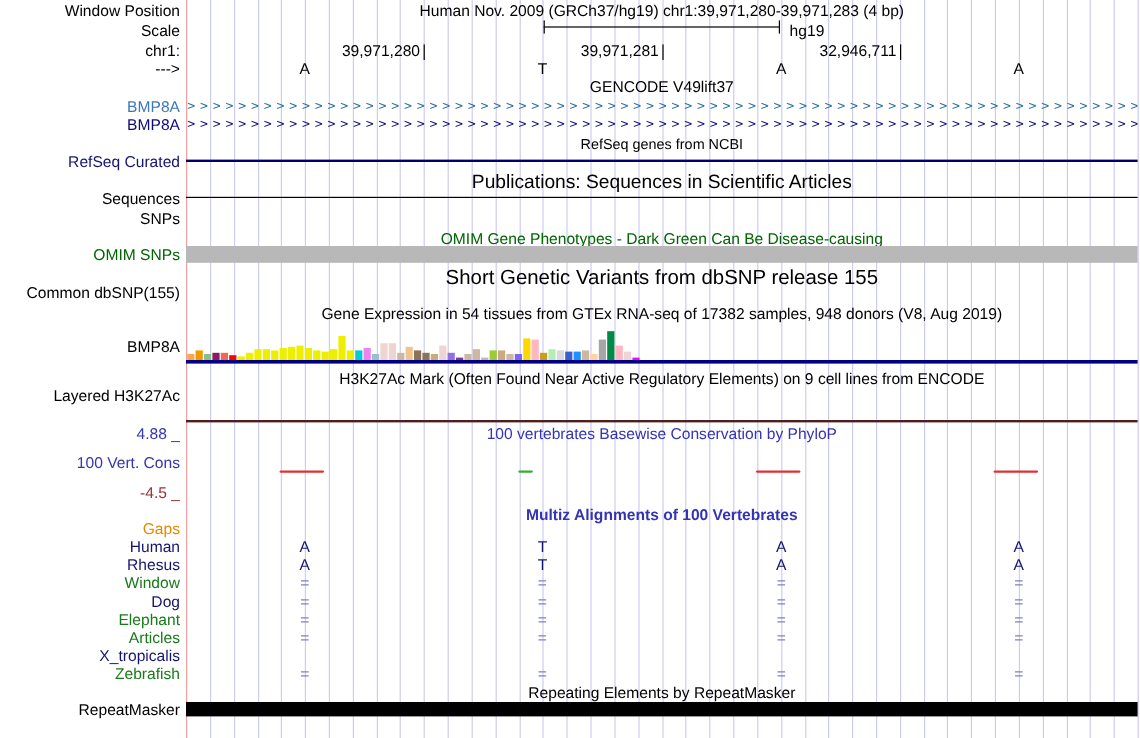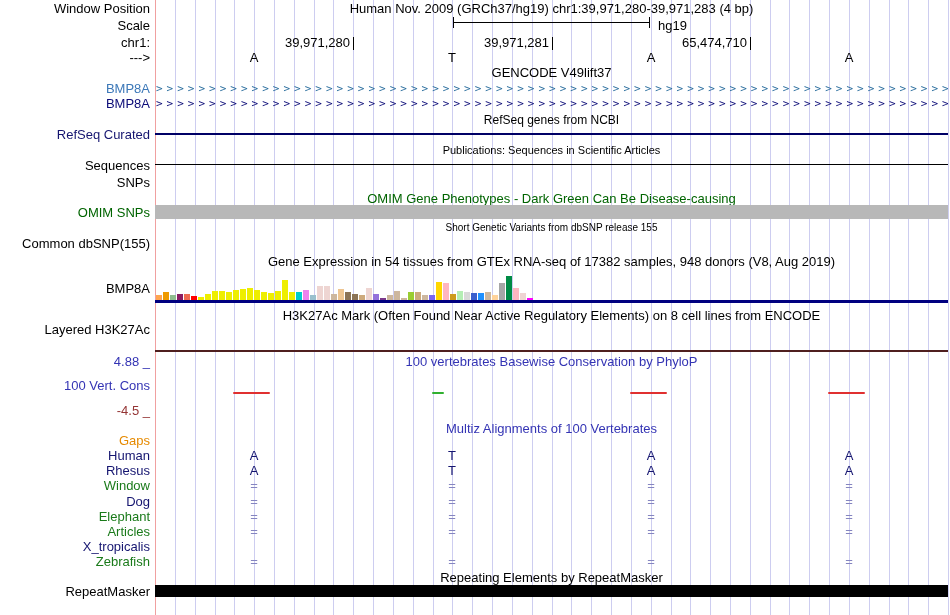--- a/index.html
+++ b/index.html
@@ -73,21 +73,21 @@
   <div class="abs" style="top:17px;left:453px;width:1px;height:11px;background:#000"></div>
   <div class="abs" style="top:17px;left:649px;width:1px;height:11px;background:#000"></div>
   <div class="abs" style="top:18px;left:658px">hg19</div>
 
   <div class="lab" style="top:35px">chr1:</div>
   <div id="positions-layer">
       <div class="abs" style="top: 35px; left: 153px; width: 197px; text-align: right;">39,971,280</div>
       <div class="tick" style="top: 37px; left: 353px; height: 13px;"></div>
       <div class="abs" style="top: 35px; left: 352px; width: 197px; text-align: right;">39,971,281</div>
       <div class="tick" style="top: 37px; left: 552px; height: 13px;"></div>
-      <div class="abs" style="top: 35px; left: 550px; width: 197px; text-align: right;">65,474,710</div>
+      <div class="abs" style="top: 35px; left: 550px; width: 197px; text-align: right;">32,946,711</div>
       <div class="tick" style="top: 37px; left: 750px; height: 13px;"></div>
     </div>
 
   <div class="lab" style="top:50px">---&gt;</div>
   <div id="bases-layer">
       <div class="alnchar" style="top: 50px; left: 254px;">A</div>
       <div class="alnchar" style="top: 50px; left: 452px;">T</div>
       <div class="alnchar" style="top: 50px; left: 651px;">A</div>
       <div class="alnchar" style="top: 50px; left: 849px;">A</div>
     </div>
@@ -101,27 +101,27 @@
       <div class="lab" style="top: 281px; color: rgb(0, 0, 0);">BMP8A</div>
       <div class="lab" style="top: 322px; color: rgb(0, 0, 0);">Layered H3K27Ac</div>
       <div class="lab" style="top: 354px; color: rgb(52, 52, 180);">4.88 _</div>
       <div class="lab" style="top: 378px; color: rgb(52, 52, 180);">100 Vert. Cons</div>
       <div class="lab" style="top: 403px; color: rgb(148, 52, 52);">-4.5 _</div>
       <div class="lab" style="top: 584px; color: rgb(0, 0, 0);">RepeatMasker</div>
     </div>
   <div id="titles-layer">
       <div class="ttl" style="top: 65px; color: rgb(0, 0, 0); font-size: 13px;">GENCODE V49lift37</div>
       <div class="ttl" style="top: 113px; color: rgb(0, 0, 0); font-size: 12px;">RefSeq genes from NCBI</div>
-      <div class="ttl" style="top: 144px; color: rgb(0, 0, 0); font-size: 11px;">Publications: Sequences in Scientific Articles</div>
+      <div class="ttl" style="top: 144px; color: rgb(0, 0, 0); font-size: 16px;">Publications: Sequences in Scientific Articles</div>
       <div class="ttl" style="top: 191px; color: rgb(0, 100, 0); font-size: 13px;">OMIM Gene Phenotypes - Dark Green Can Be Disease-causing</div>
-      <div class="ttl" style="top: 222px; color: rgb(0, 0, 0); font-size: 10px;">Short Genetic Variants from dbSNP release 155</div>
+      <div class="ttl" style="top: 222px; color: rgb(0, 0, 0); font-size: 17px;">Short Genetic Variants from dbSNP release 155</div>
       <div class="ttl" style="top: 254px; color: rgb(0, 0, 0); font-size: 13px;">Gene Expression in 54 tissues from GTEx RNA-seq of 17382 samples, 948 donors (V8, Aug 2019)</div>
-      <div class="ttl" style="top: 308px; color: rgb(0, 0, 0); font-size: 13px;">H3K27Ac Mark (Often Found Near Active Regulatory Elements) on 8 cell lines from ENCODE</div>
+      <div class="ttl" style="top: 308px; color: rgb(0, 0, 0); font-size: 13px;">H3K27Ac Mark (Often Found Near Active Regulatory Elements) on 9 cell lines from ENCODE</div>
       <div class="ttl" style="top: 354px; color: rgb(52, 52, 180); font-size: 13px;">100 vertebrates Basewise Conservation by PhyloP</div>
-      <div class="ttl" style="top: 421px; color: rgb(52, 52, 180); font-size: 13px;">Multiz Alignments of 100 Vertebrates</div>
+      <div class="ttl" style="top: 421px; color: rgb(52, 52, 180); font-size: 13px; font-weight: bold;">Multiz Alignments of 100 Vertebrates</div>
       <div class="ttl" style="top: 570px; color: rgb(0, 0, 0); font-size: 13px;">Repeating Elements by RepeatMasker</div>
     </div>
   <div id="rules-layer">
       <div class="rule" style="top: 133px; height: 2px; background: rgb(0, 0, 102);"></div>
       <div class="rule" style="top: 164px; height: 1px; background: rgb(0, 0, 0);"></div>
       <div class="rule" style="top: 205px; height: 14px; background: rgb(184, 184, 184);"></div>
       <div class="rule" style="top: 300px; height: 3px; background: rgb(0, 0, 128);"></div>
       <div class="rule" style="top: 350px; height: 2px; background: rgb(79, 31, 31);"></div>
       <div class="rule" style="top: 585px; height: 12px; background: rgb(0, 0, 0);"></div>
     </div>

